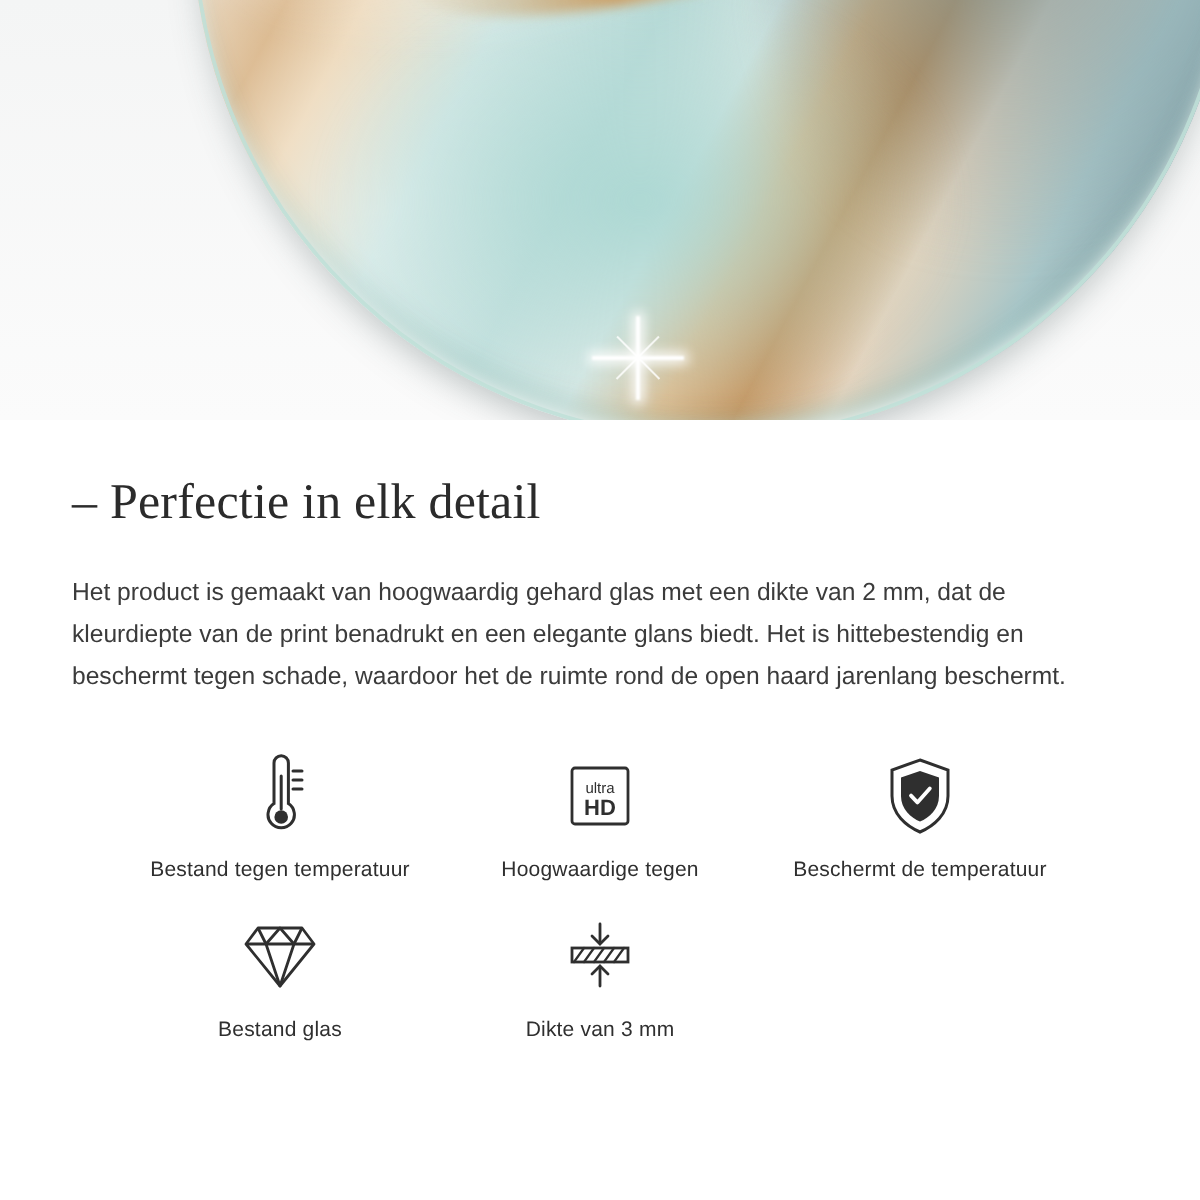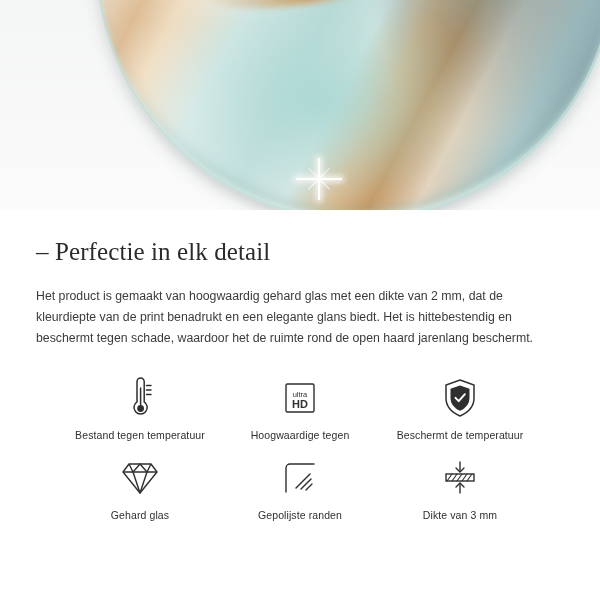--- a/index.html
+++ b/index.html
@@ -287,34 +287,23 @@
 
       <div class="feature">
         <div class="feature-icon">
           <svg width="42" height="38" viewBox="0 0 42 38" fill="none" stroke="#2f2f2f" stroke-width="1.4" stroke-linejoin="round">
             <path d="M21 34 L4 13 L10 5 H32 L38 13 Z"></path>
             <path d="M4 13 H38"></path>
             <path d="M10 5 L14 13 L21 34 L28 13 L32 5"></path>
             <path d="M14 13 L21 5 L28 13"></path>
           </svg>
         </div>
-        <div class="feature-label">Gehard glas</div>
-      </div>
-
-      <div class="feature">
-        <div class="feature-icon">
-          <svg width="40" height="40" viewBox="0 0 40 40" fill="none" stroke="#2f2f2f" stroke-width="1.4" stroke-linecap="round">
-            <path d="M6 34 V10 A4 4 0 0 1 10 6 H34"></path>
-            <path d="M16 30 L30 16"></path>
-            <path d="M21 31 L31 21"></path>
-            <path d="M26 32 L32 26"></path>
-          </svg>
-        </div>
-        <div class="feature-label">Gepolijste randen</div>
-      </div>
+        <div class="feature-label">Bestand glas</div>
+      </div>
+
 
       <div class="feature">
         <div class="feature-icon">
           <svg width="44" height="40" viewBox="0 0 44 40" fill="none" stroke="#2f2f2f" stroke-width="1.4" stroke-linecap="round">
             <path d="M22 4 V13"></path>
             <path d="M18 10 L22 14 L26 10"></path>
             <rect x="8" y="16" width="28" height="7" fill="none"></rect>
             <path d="M9 23 L14 16 M14 23 L19 16 M19 23 L24 16 M24 23 L29 16 M29 23 L34 16" stroke-width="1.1"></path>
             <path d="M22 35 V26"></path>
             <path d="M18 29 L22 25 L26 29"></path>

